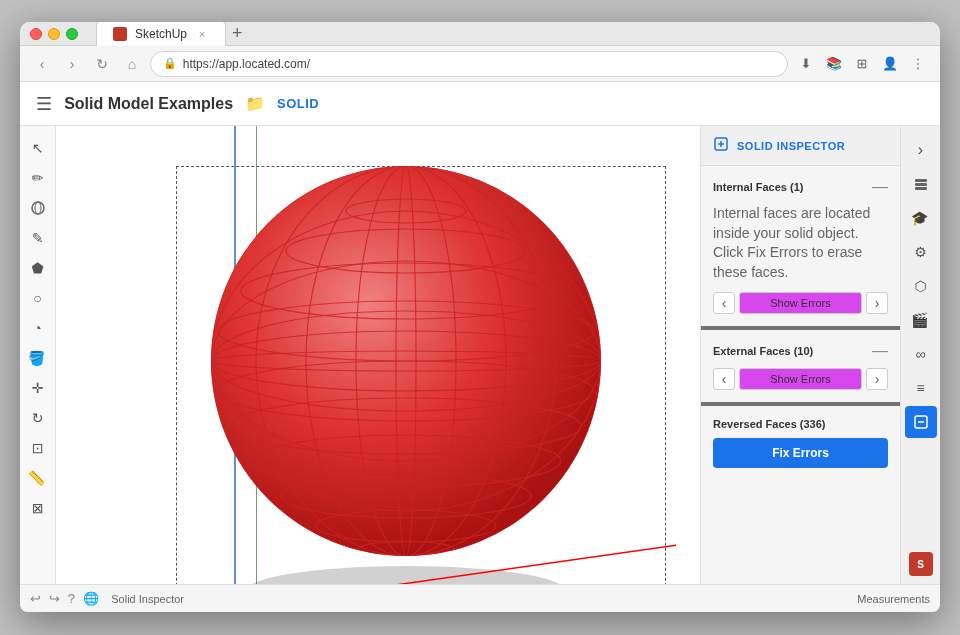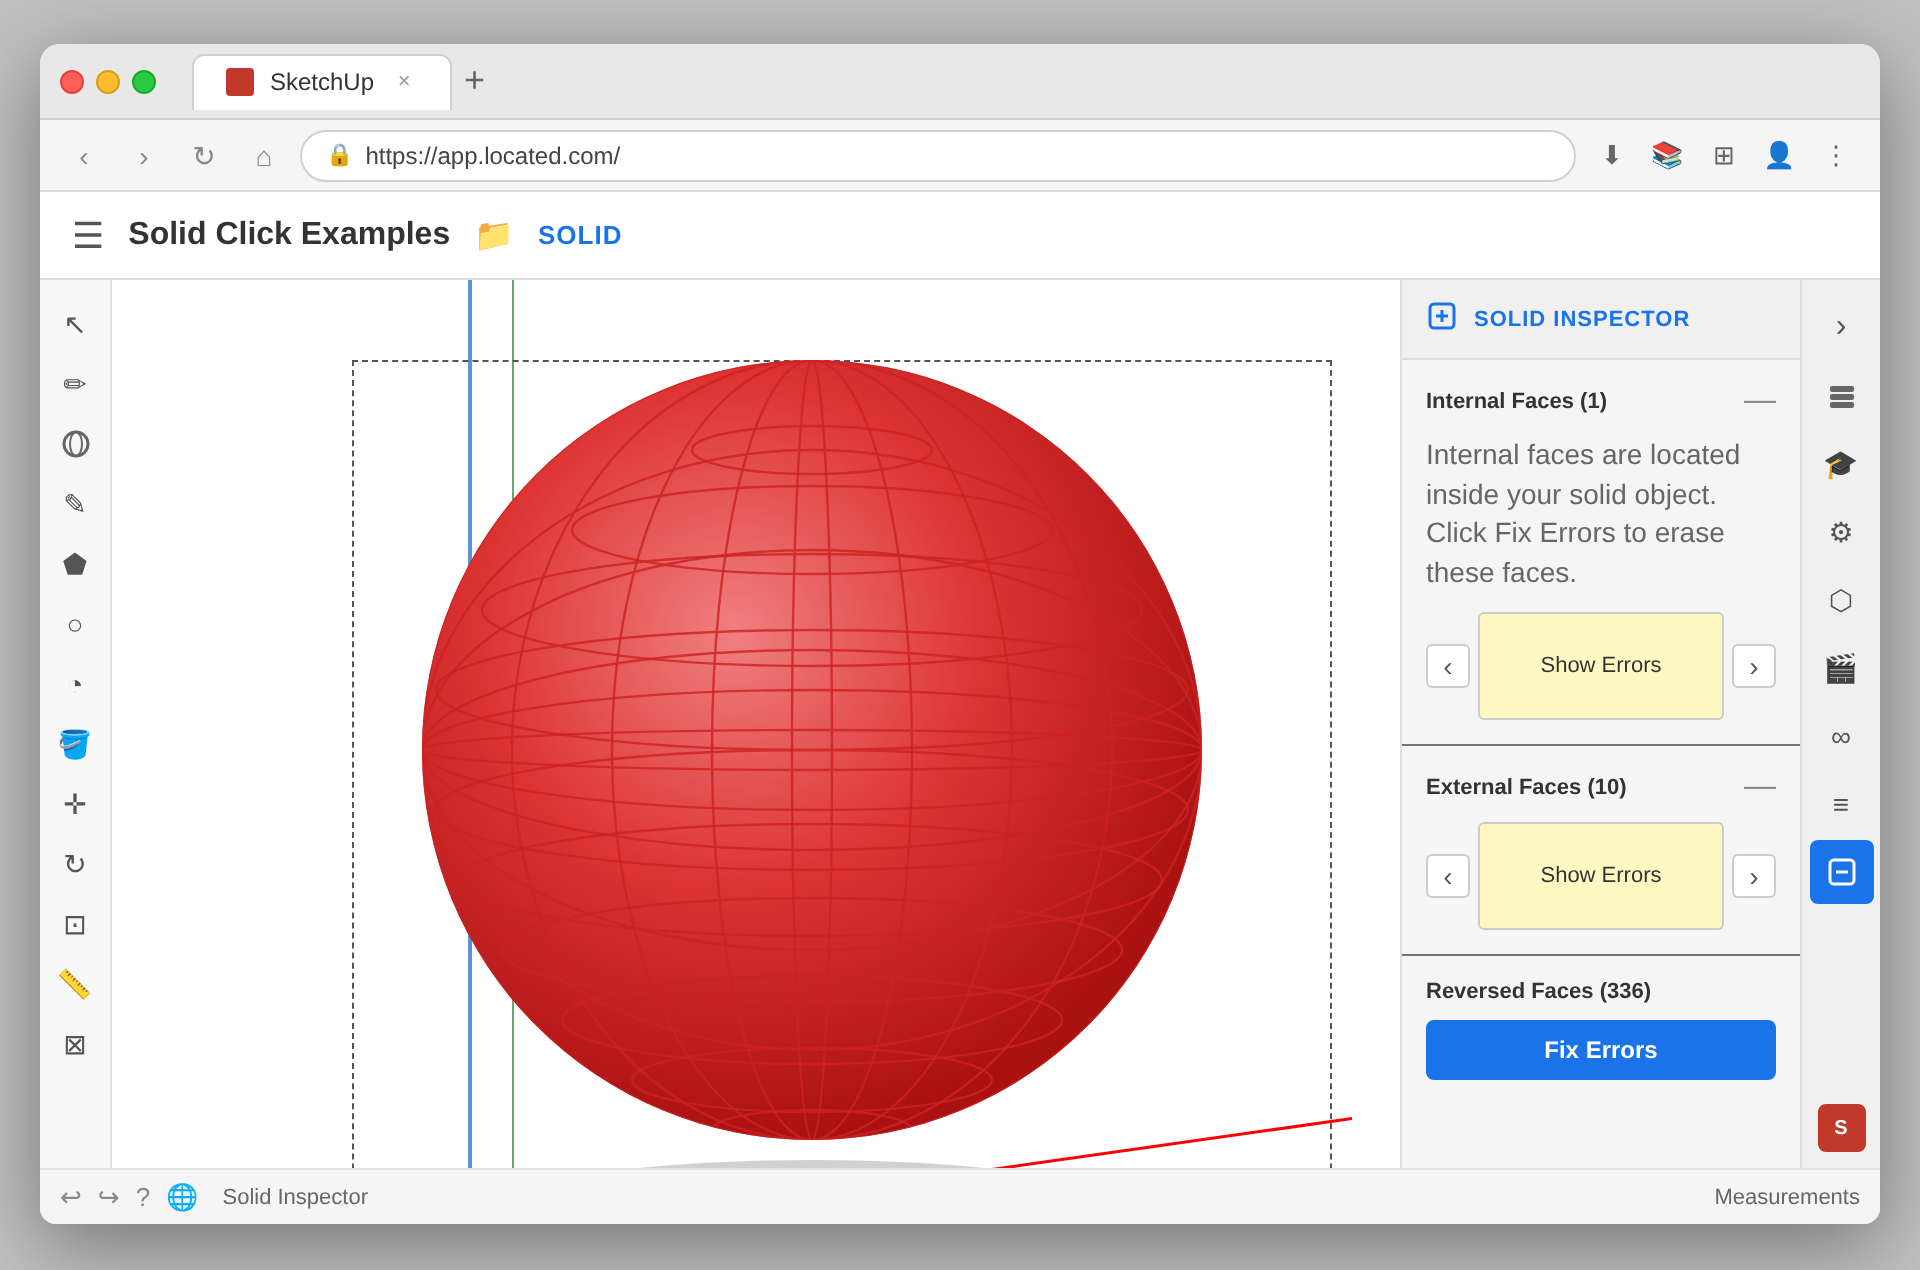--- a/index.html
+++ b/index.html
@@ -19,21 +19,21 @@
       background: #f0f0f0;
       border-radius: 10px 10px 8px 8px;
       box-shadow: 0 10px 40px rgba(0,0,0,0.4);
       overflow: hidden;
       display: flex;
       flex-direction: column;
     }
 
     .title-bar {
       background: #e8e8e8;
-      height: 38px;
+      height: 24px;
       display: flex;
       align-items: center;
       padding: 0 10px;
       gap: 8px;
       border-bottom: 1px solid #d0d0d0;
       flex-shrink: 0;
     }
 
     .traffic-lights {
       display: flex;
@@ -301,21 +301,21 @@
       letter-spacing: 0.5px;
     }
 
     .inspector-body {
       flex: 1;
       overflow-y: auto;
       padding: 0;
     }
 
     .error-section {
-      border-bottom: 1px solid #737373;
+      border-bottom: 4px solid #737373;
       padding: 12px;
     }
 
     .section-header {
       display: flex;
       align-items: center;
       justify-content: space-between;
       margin-bottom: 8px;
     }
 
@@ -354,24 +354,24 @@
       color: #555;
       font-size: 14px;
       cursor: pointer;
       border: 1px solid #ccc;
       border-radius: 3px;
       background: #fff;
     }
 
     .show-errors-btn {
       flex: 1;
-      background: #fef9c3;
+      background: #d946ef;
       border: 1px solid #ccc;
       border-radius: 3px;
-      padding: 20px 0;
+      padding: 4px 0;
       font-size: 11px;
       font-weight: 500;
       color: #333;
       cursor: pointer;
       text-align: center;
     }
 
     .fix-errors-btn {
       width: 100%;
       background: #1a73e8;
@@ -509,21 +509,21 @@
       <div class="nav-icon-btn">⊞</div>
       <div class="nav-icon-btn">👤</div>
       <div class="nav-icon-btn">⋮</div>
     </div>
   </div>
 
   <div class="app-container">
 
     <div class="app-header">
       <div class="hamburger-btn">☰</div>
-      <span class="app-title">Solid Click Examples</span>
+      <span class="app-title">Solid Model Examples</span>
       <div class="folder-icon">📁</div>
       <button class="save-btn">SOLID</button>
     </div>
 
     <div class="main-area">
 
       <div class="left-toolbar">
         <div class="tool-btn">↖</div>
         <div class="tool-btn">✏</div>
         <div class="tool-btn">

